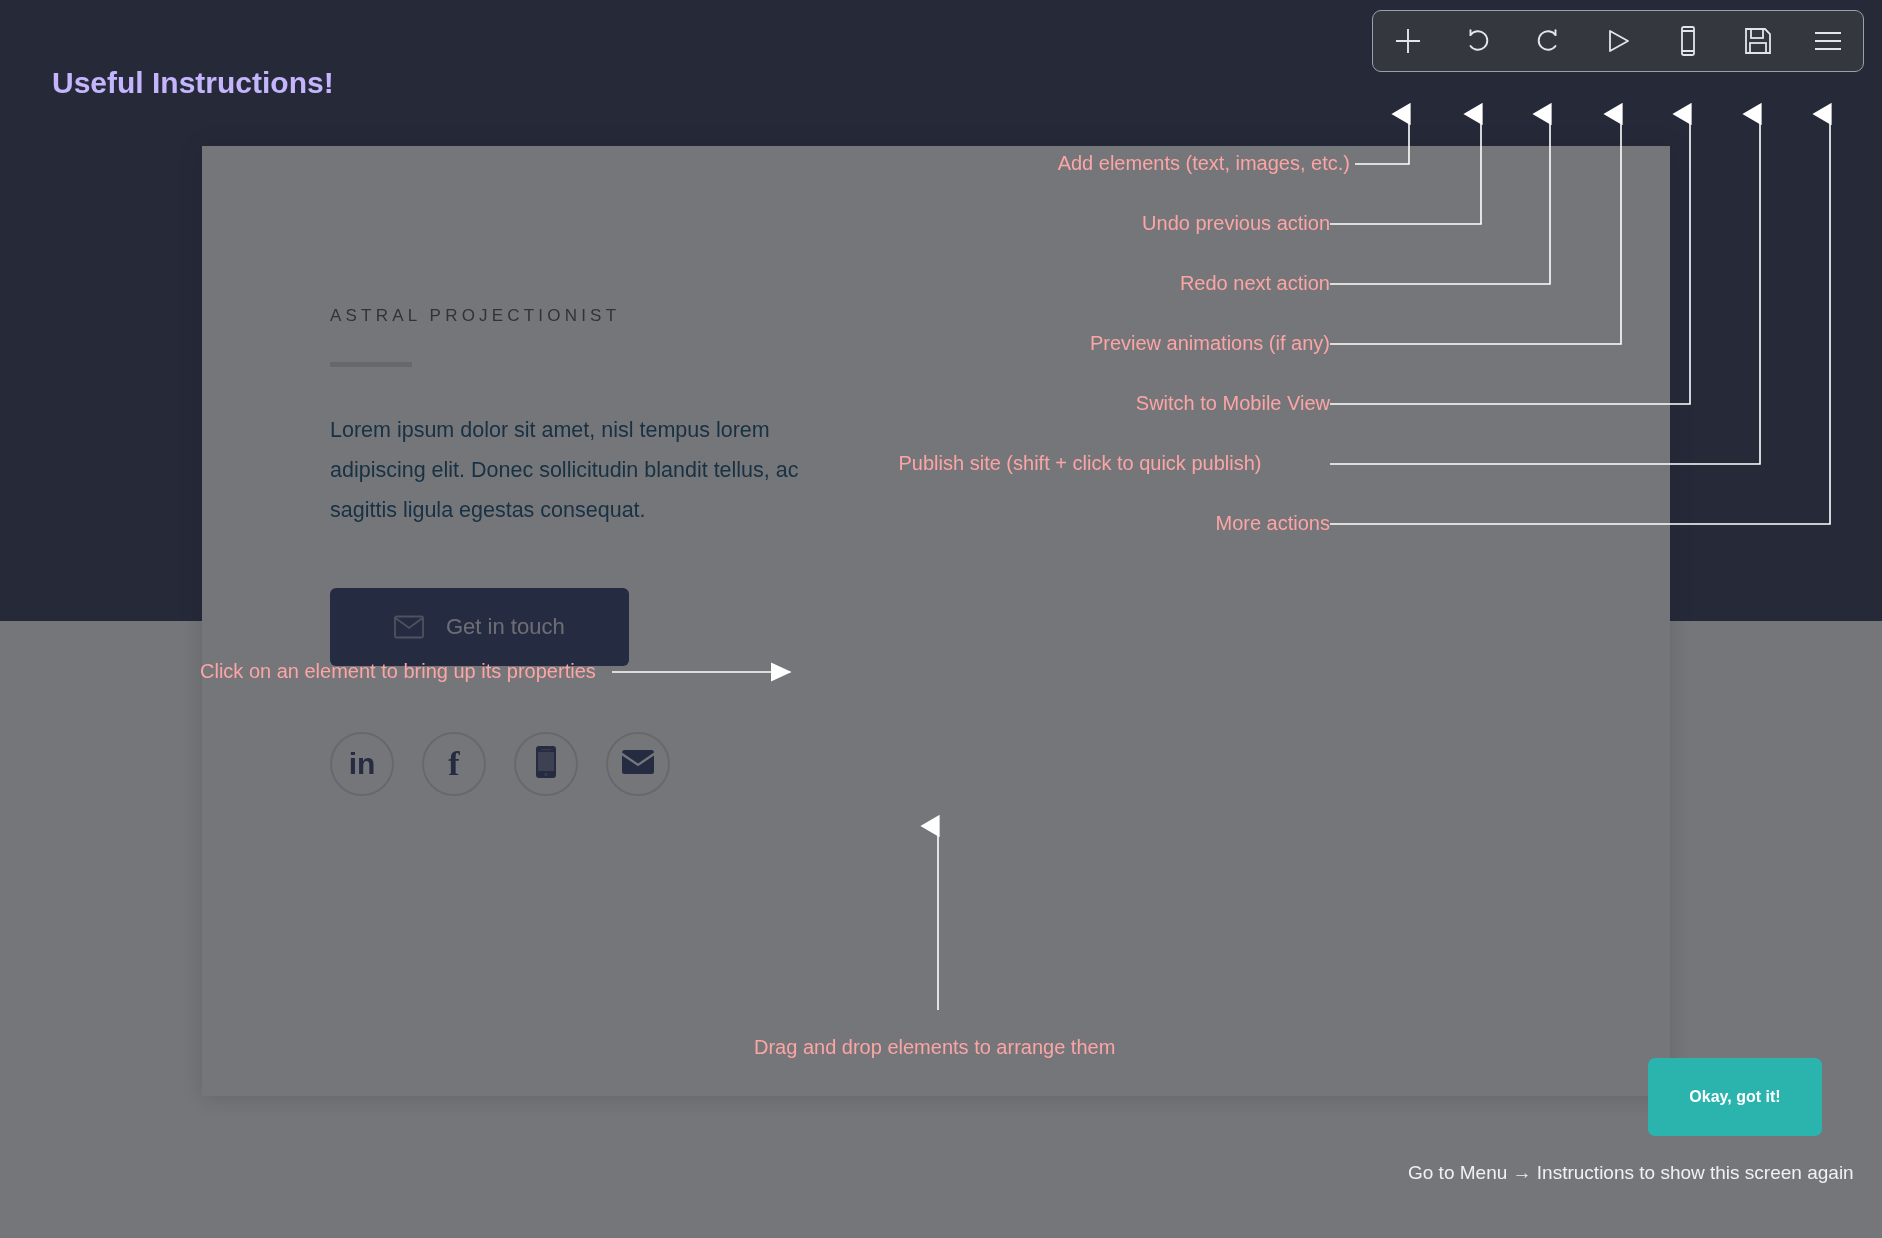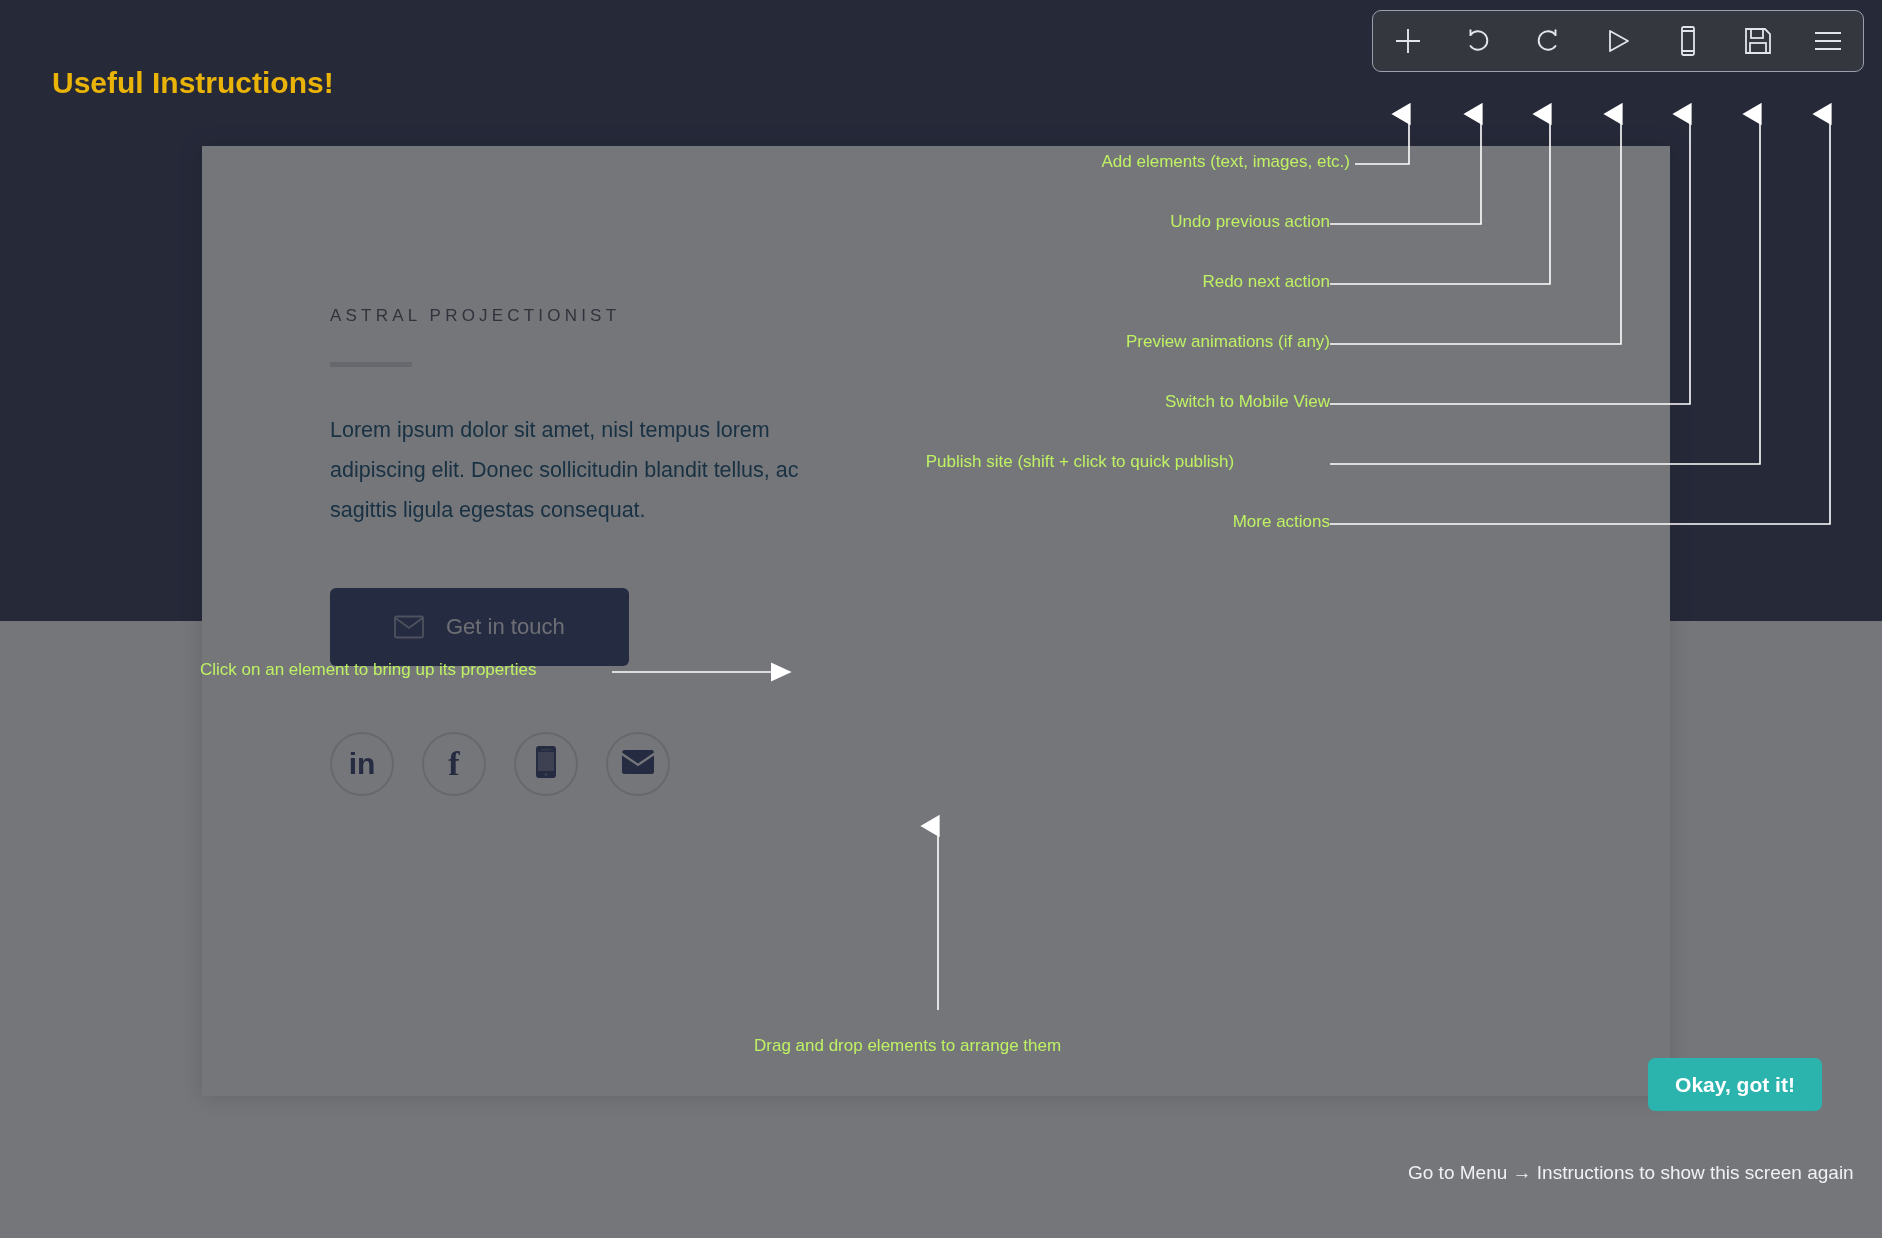--- a/index.html
+++ b/index.html
@@ -121,21 +121,21 @@
     background: rgba(32,34,40,0.62);
     pointer-events: none;
   }
 
   
   .overlay-title {
     position: absolute;
     left: 52px; top: 66px;
     font-size: 30px;
     font-weight: 700;
-    color: #eab308;
+    color: #c4b5fd;
   }
 
   .toolbar {
     position: absolute;
     left: 1372px; top: 10px;
     width: 492px; height: 62px;
     background: #35373f;
     border: 1px solid #9aa0ad;
     border-radius: 9px;
     display: flex;
@@ -157,34 +157,34 @@
   .annot-svg {
     position: absolute;
     inset: 0;
     width: 1882px;
     height: 1238px;
     pointer-events: none;
   }
 
   .annot-label {
     position: absolute;
-    font-size: 17px;
-    color: #bef264;
+    font-size: 20px;
+    color: #fca5a5;
     white-space: nowrap;
     text-align: right;
   }
   .annot-label.left-anchor { text-align: left; }
 
   .got-it {
     position: absolute;
     left: 1648px; top: 1058px;
-    width: 174px; height: 53px;
+    width: 174px; height: 78px;
     background: #2bb3ae;
     color: #ffffff;
-    font-size: 21px;
+    font-size: 16px;
     font-weight: 700;
     border: none;
     border-radius: 7px;
     cursor: pointer;
   }
 
   .footer-note {
     position: absolute;
     left: 1408px; top: 1162px;
     font-size: 19px;

